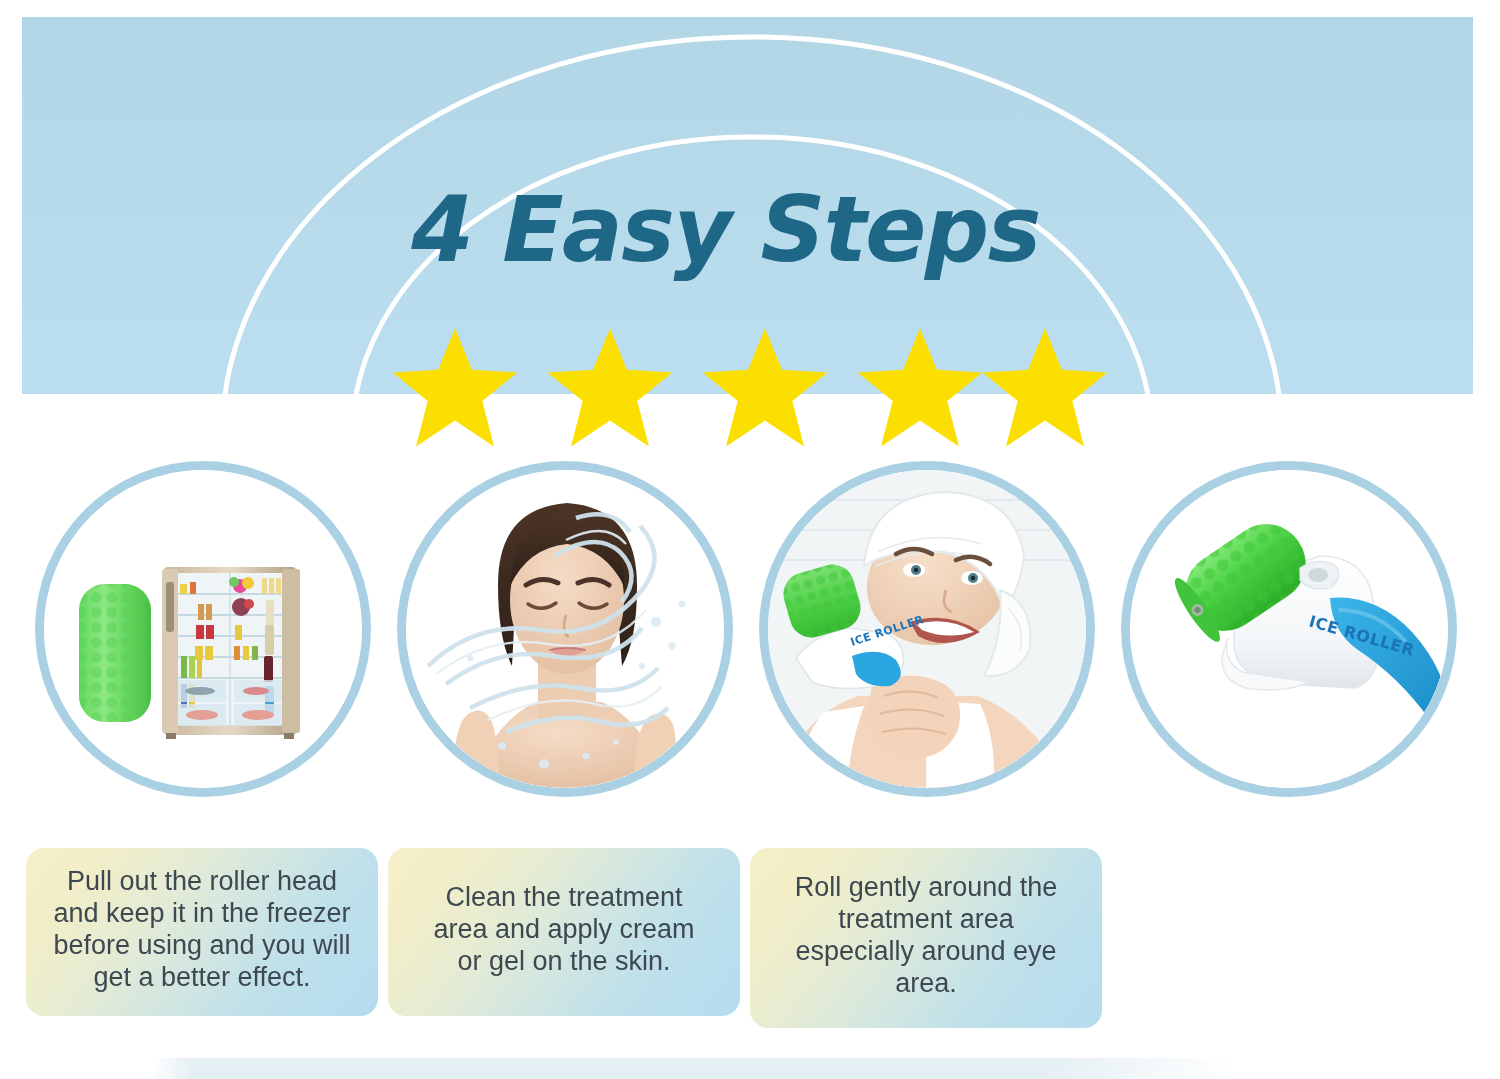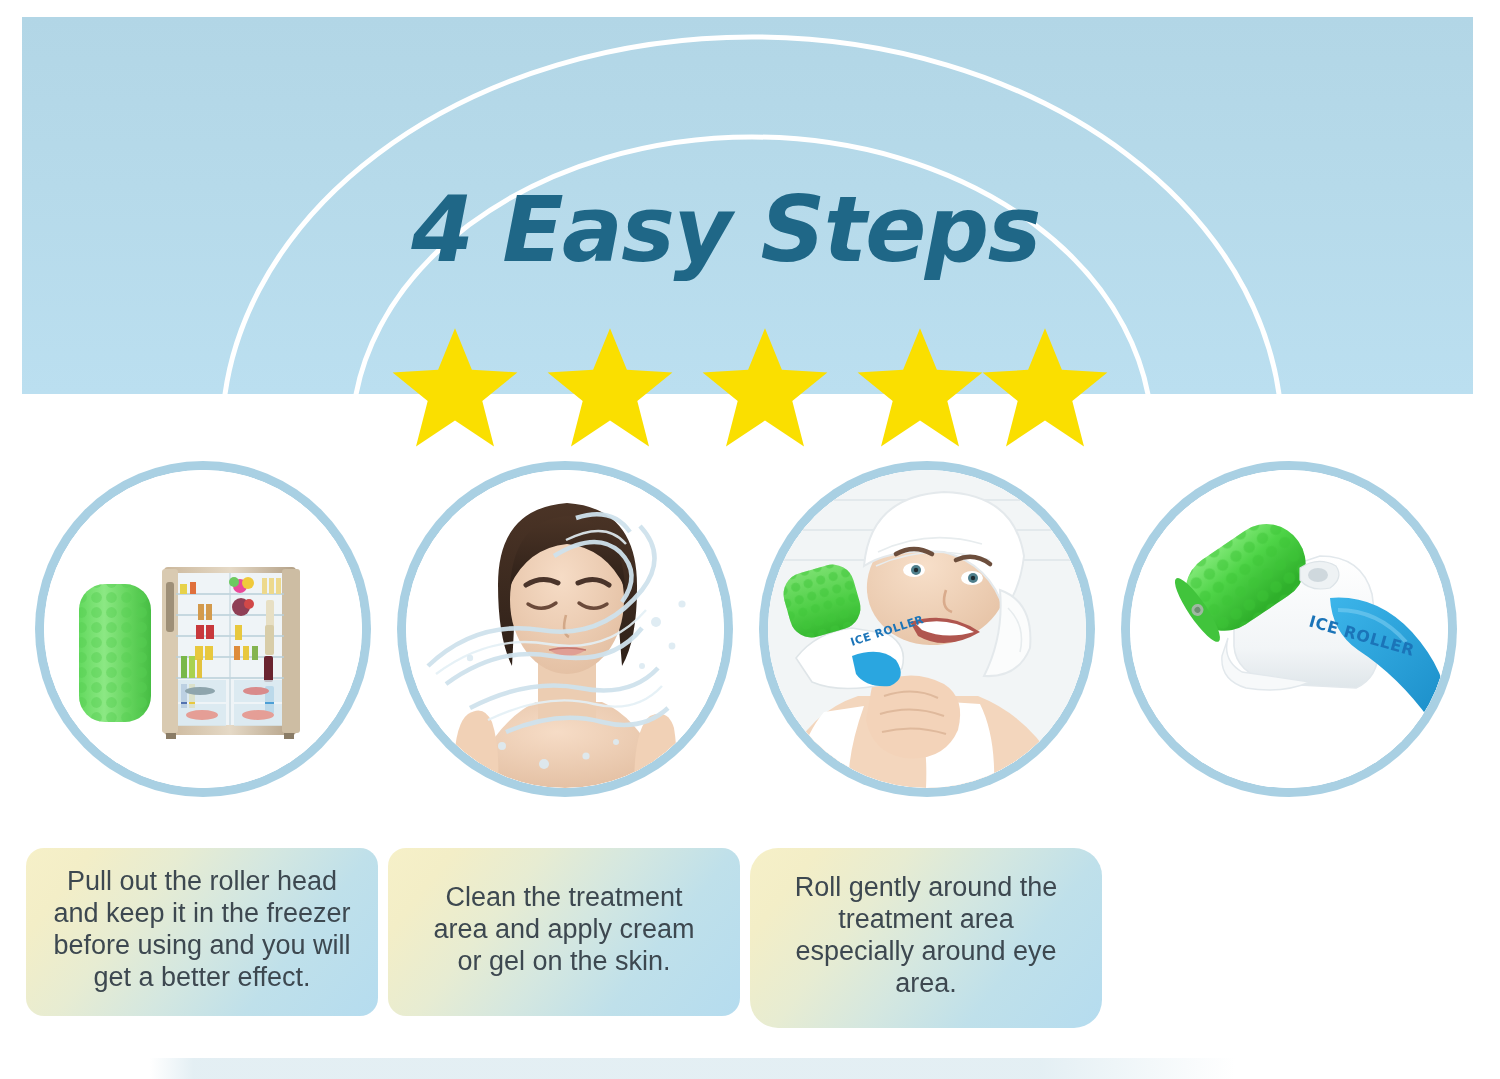--- a/index.html
+++ b/index.html
@@ -119,21 +119,21 @@
         #e7ecd2 33%,
         #d4e7e0 52%,
         #bfe0ea 72%,
         #b5dcef 100%);
     display: flex;
     align-items: center;
     justify-content: center;
     box-sizing: border-box;
     padding: 14px 10px 18px 10px;
   }
-  .caption-card.tall { min-height: 180px; border-radius: 28px; }
+  .caption-card.tall { min-height: 180px; }
   .caption-text {
     font-family: "Liberation Sans", sans-serif;
     font-size: 27px;
     line-height: 1.18;
     color: #3d4850;
     text-align: center;
     width: 100%;
     white-space: pre-line;
   }
 

